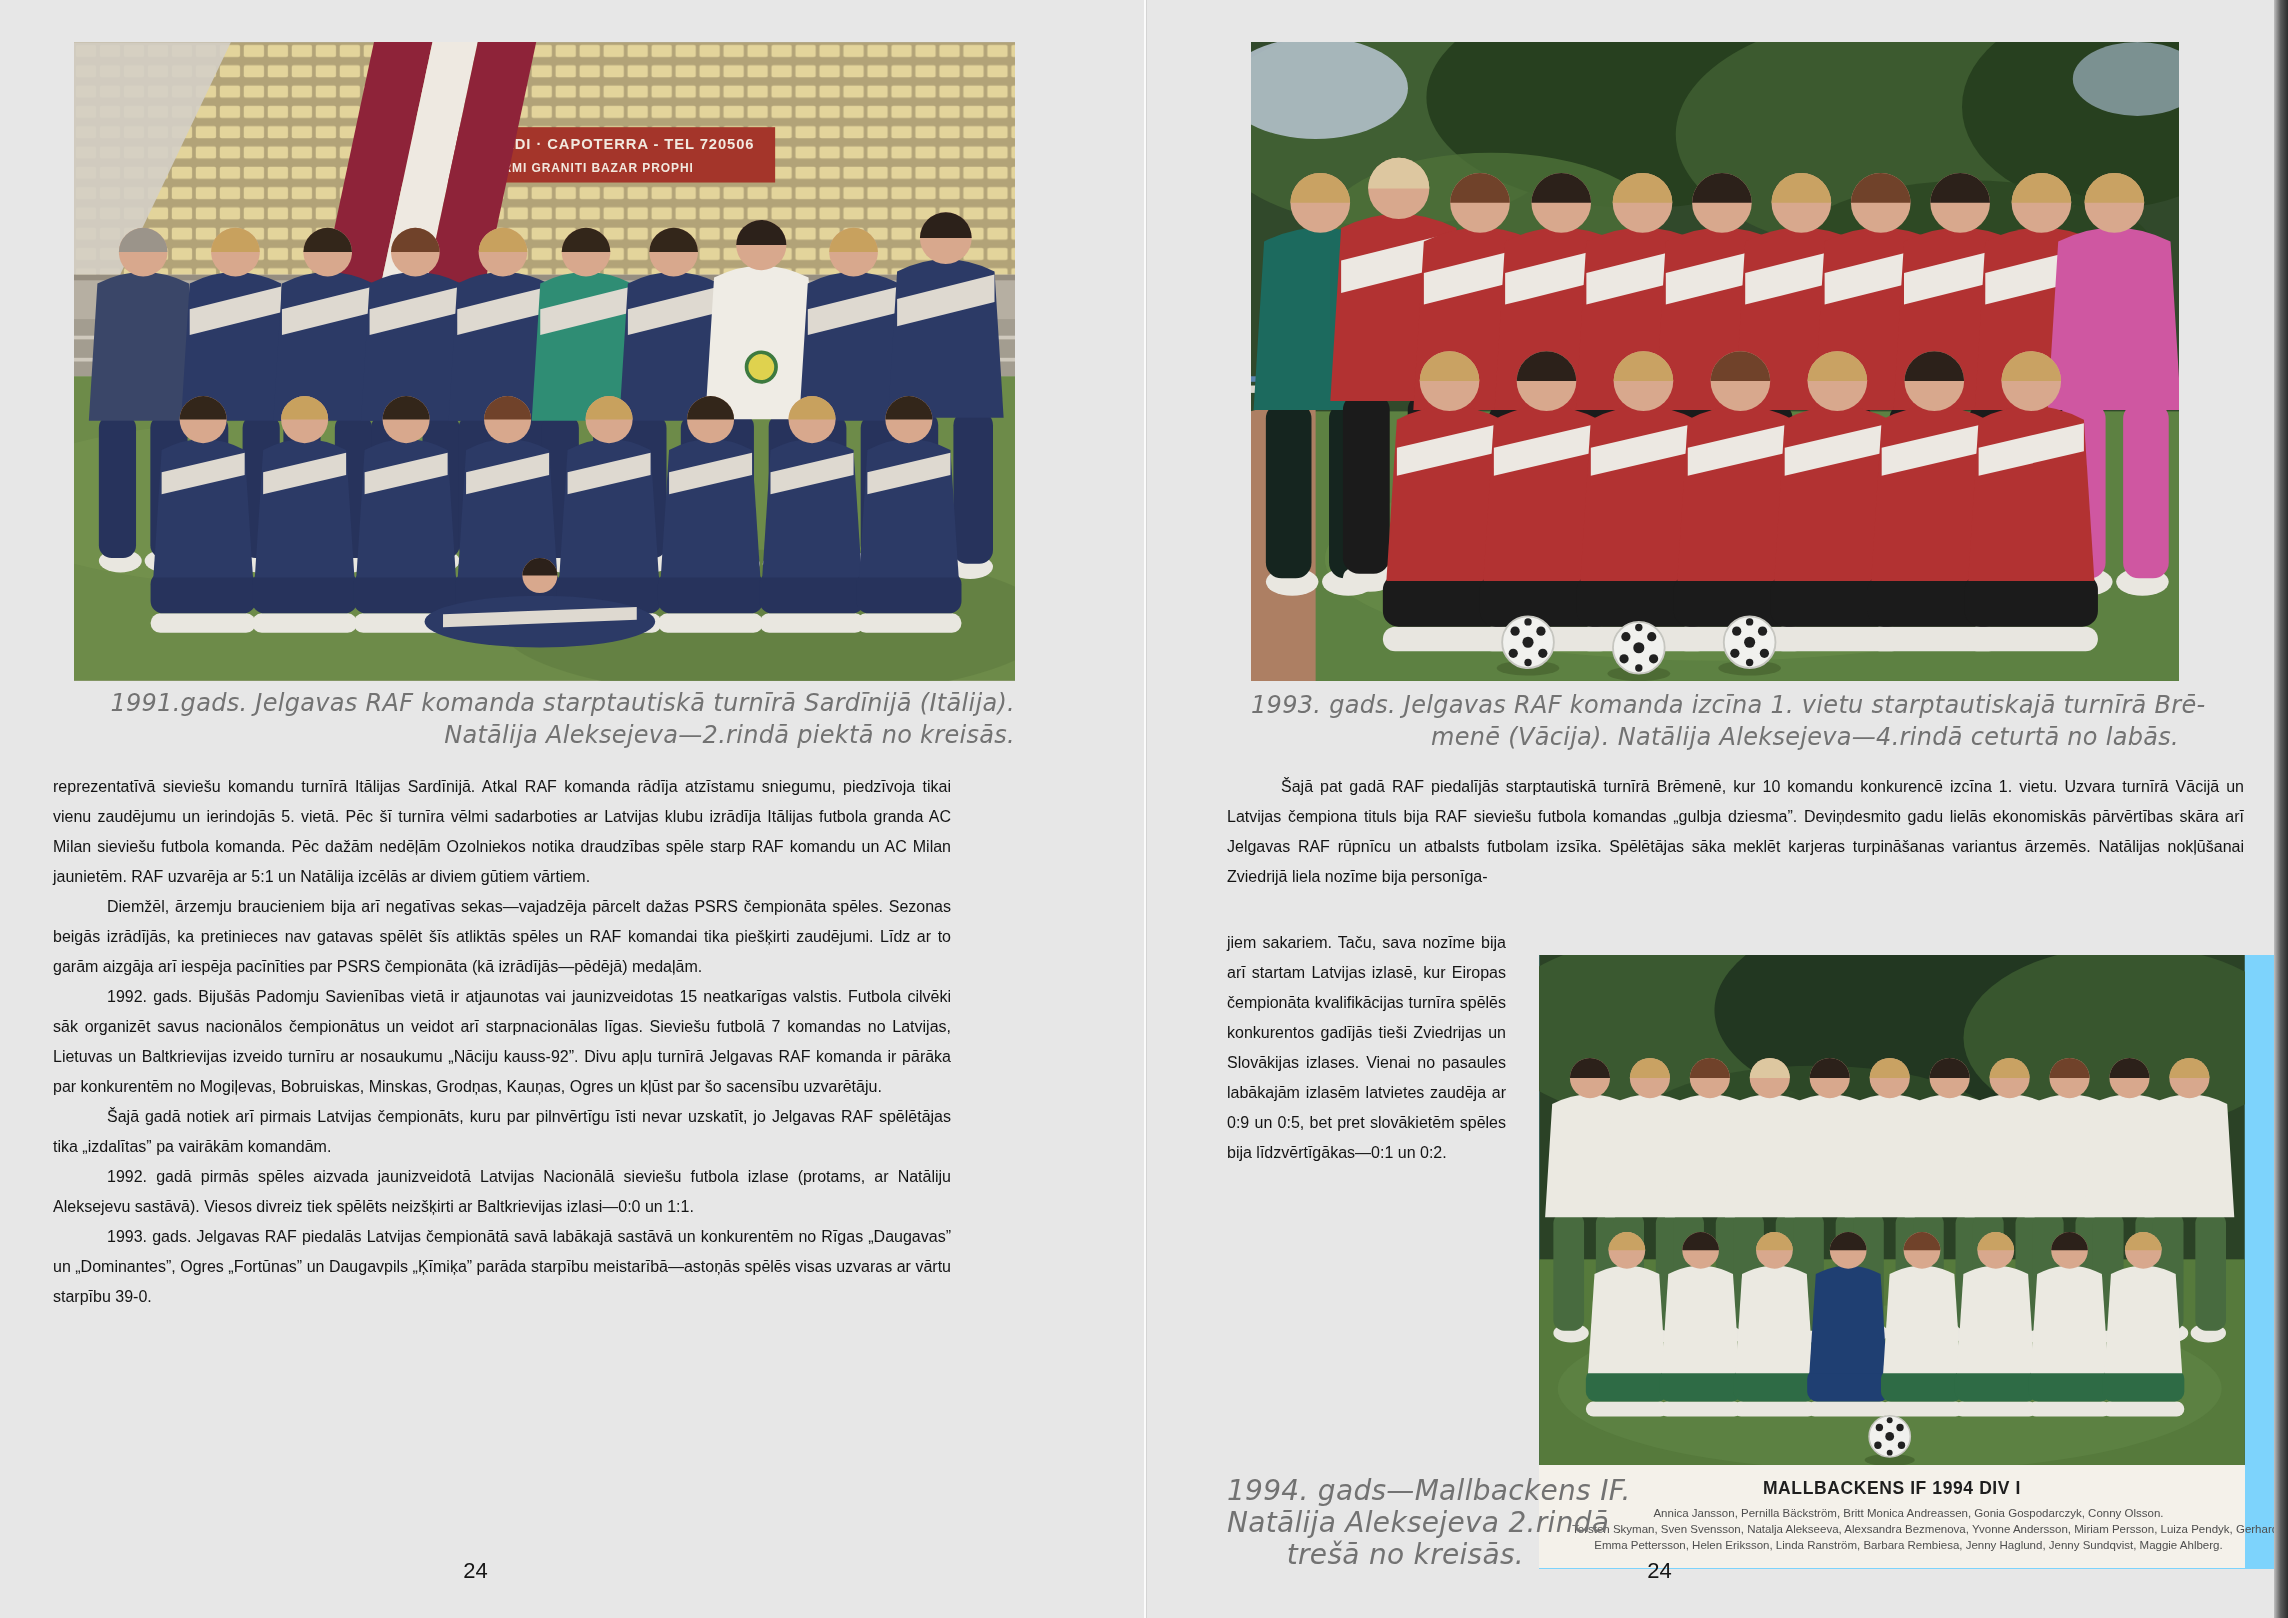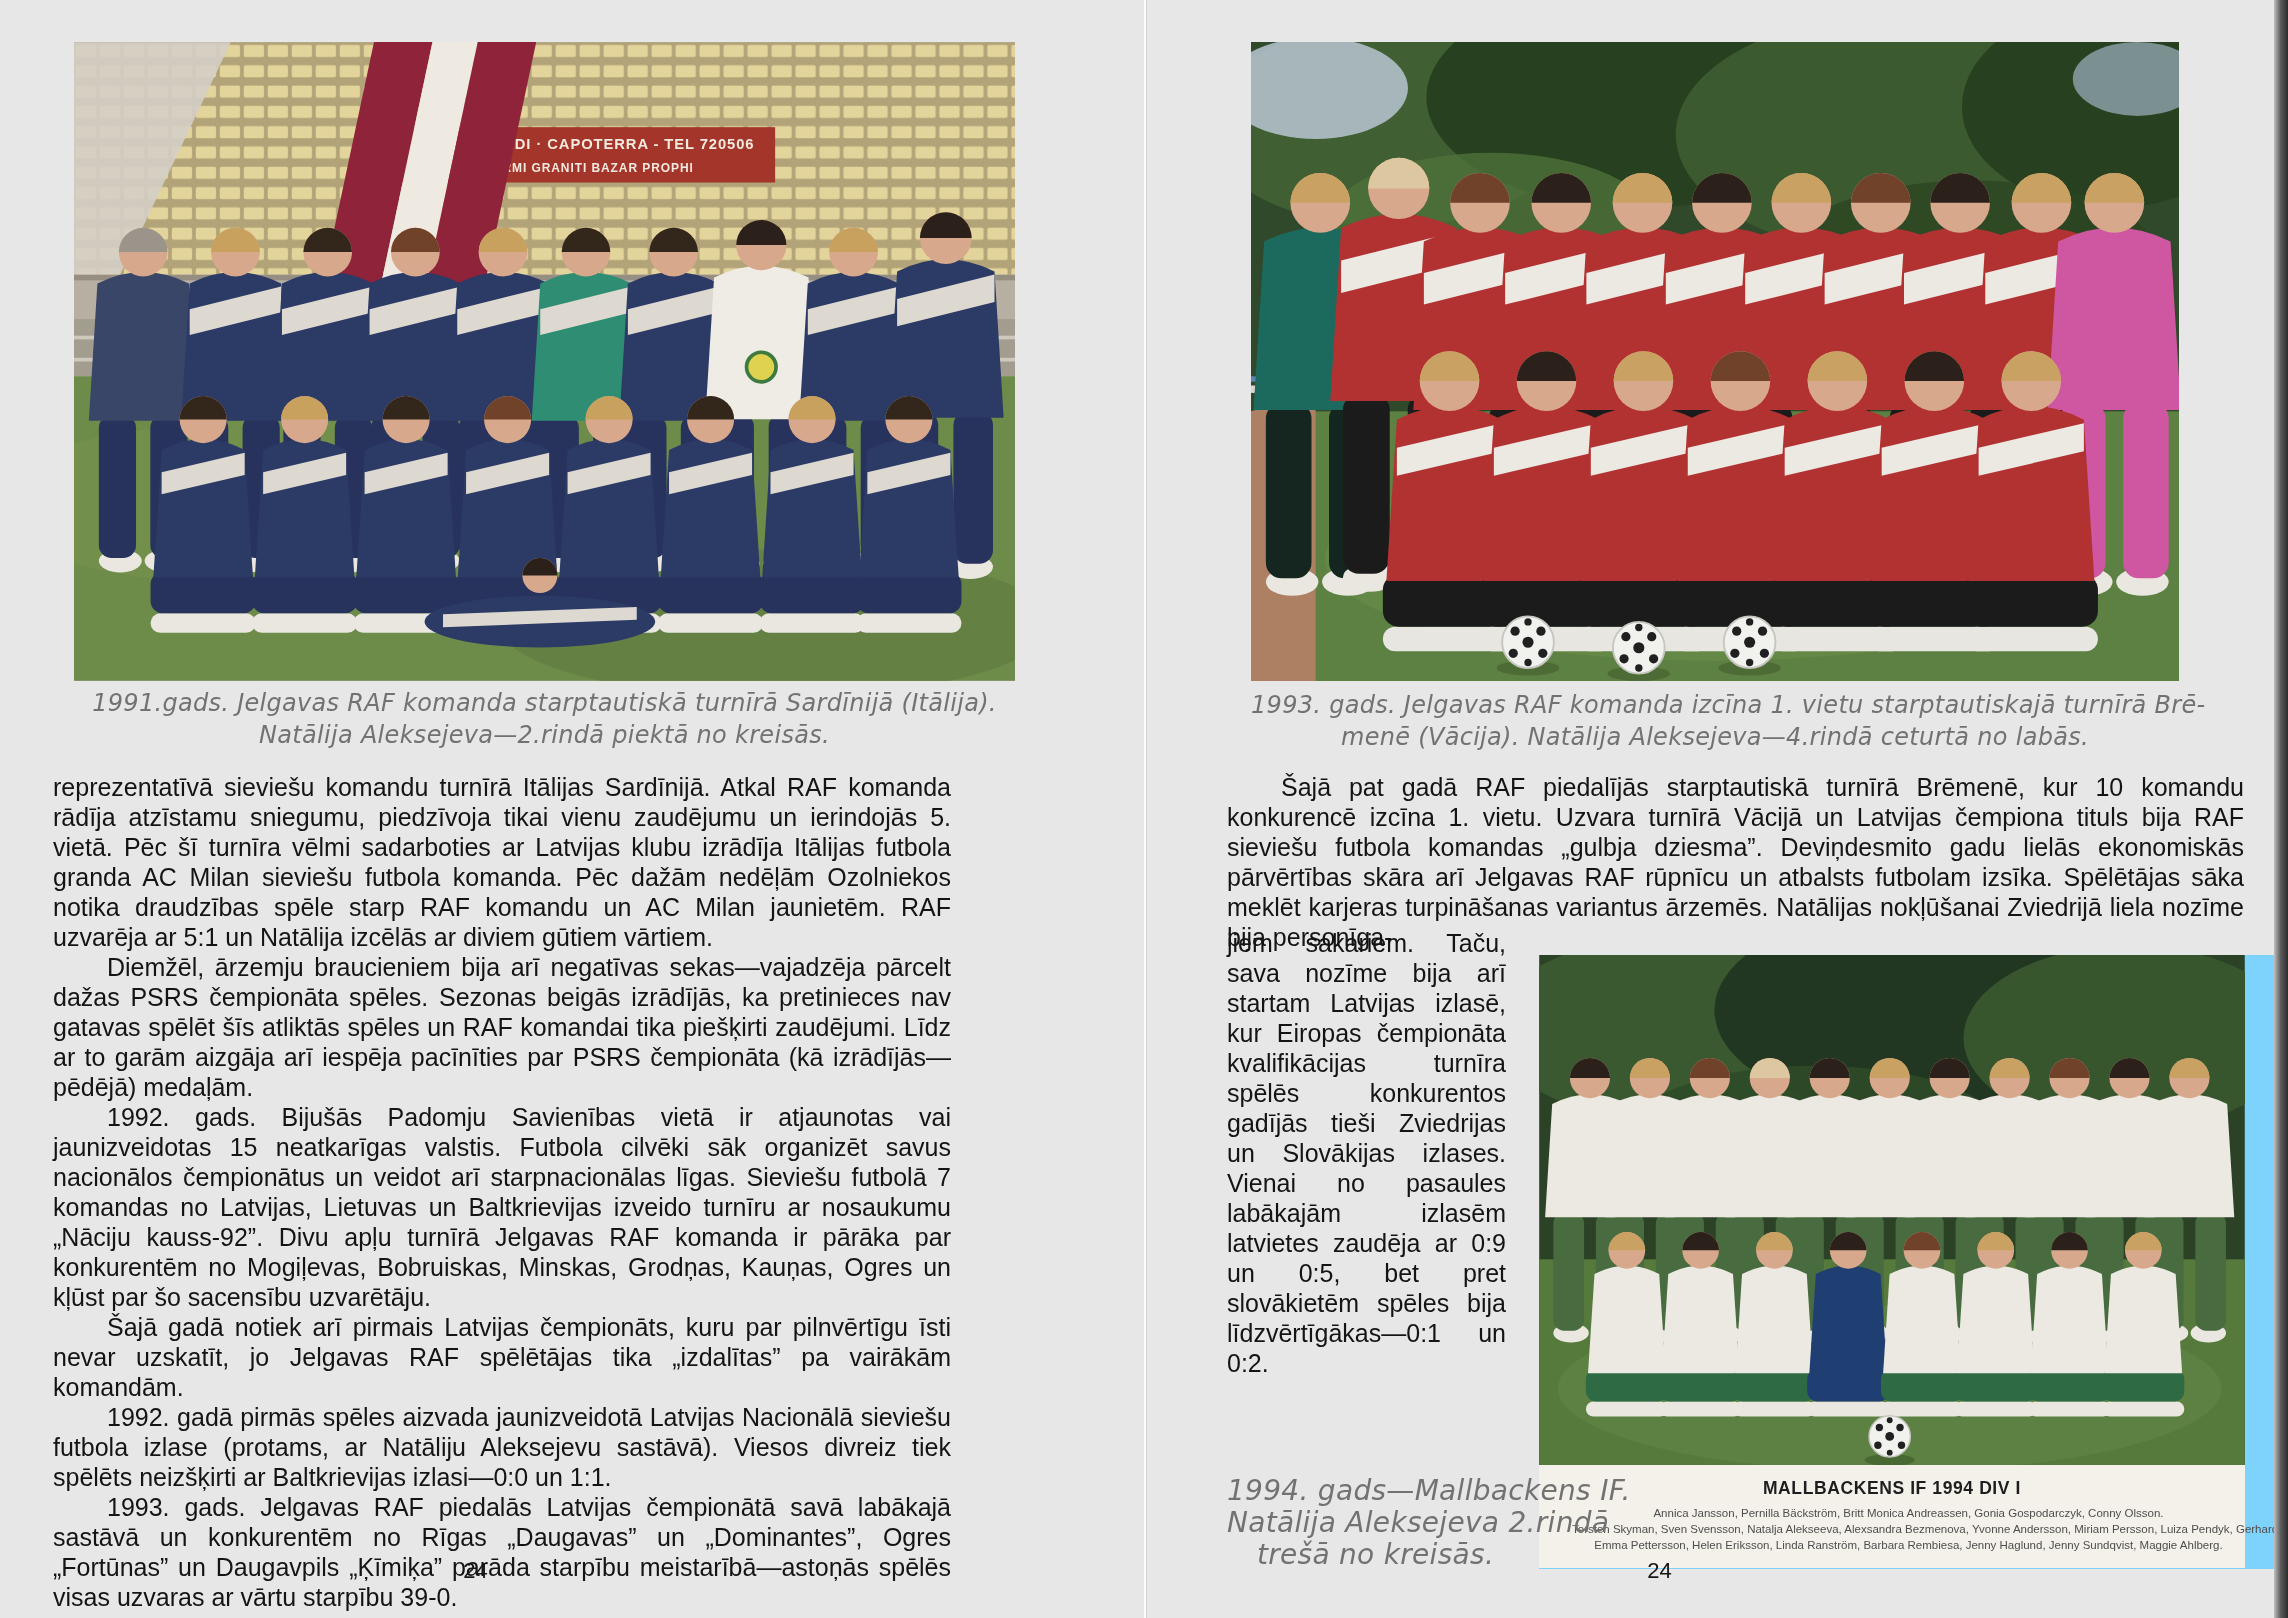--- a/index.html
+++ b/index.html
@@ -4,26 +4,26 @@
 <style>
   html,body{margin:0;padding:0;}
   body{
     width:2289px;height:1619px;position:relative;overflow:hidden;
     background:#e7e7e7;
     font-family:"Liberation Sans",sans-serif;color:#151515;
   }
   .photo{position:absolute;overflow:hidden;background:#888;}
   .photo svg{display:block;}
   .caption{
-    position:absolute;text-align:center;font-style:italic;
+    position:absolute;text-align:right;font-style:italic;
     color:#727272;font-size:24px;line-height:32px;
     font-family:"DejaVu Sans",sans-serif;letter-spacing:0.3px;
   }
   .caption div{white-space:nowrap;}
-  .body-text{position:absolute;font-size:25px;line-height:30px;text-align:justify;color:#141414;}
+  .body-text{position:absolute;font-size:16px;line-height:30px;text-align:justify;color:#141414;}
   .para{margin:0;text-indent:54px;}
   .para.first{text-indent:0;}
   .page-num{position:absolute;font-size:22px;color:#161616;width:111px;text-align:center;}
   .divider{position:absolute;left:1144px;top:0;width:1.8px;height:1619px;background:#fbfbfb;box-shadow:0.9px 0 0 #d2d2d2;}
   .edge-shadow{position:absolute;right:0;top:0;width:14.8px;height:1619px;
     background:linear-gradient(to right,#c0c0c0,#5a5a5a 45%,#262626);}
   .mall-strip{position:absolute;left:0;top:510px;width:706px;height:103px;background:#f4f1ea;}
   .mall-title{margin-top:13px;text-align:center;font-weight:bold;font-size:17.5px;color:#1e1e1e;letter-spacing:0.6px;}
   .mall-names{text-align:center;font-size:11.5px;line-height:15.7px;color:#4e4e4e;margin-top:7.4px;margin-left:33px;}
   .mall-names div{white-space:nowrap;}

